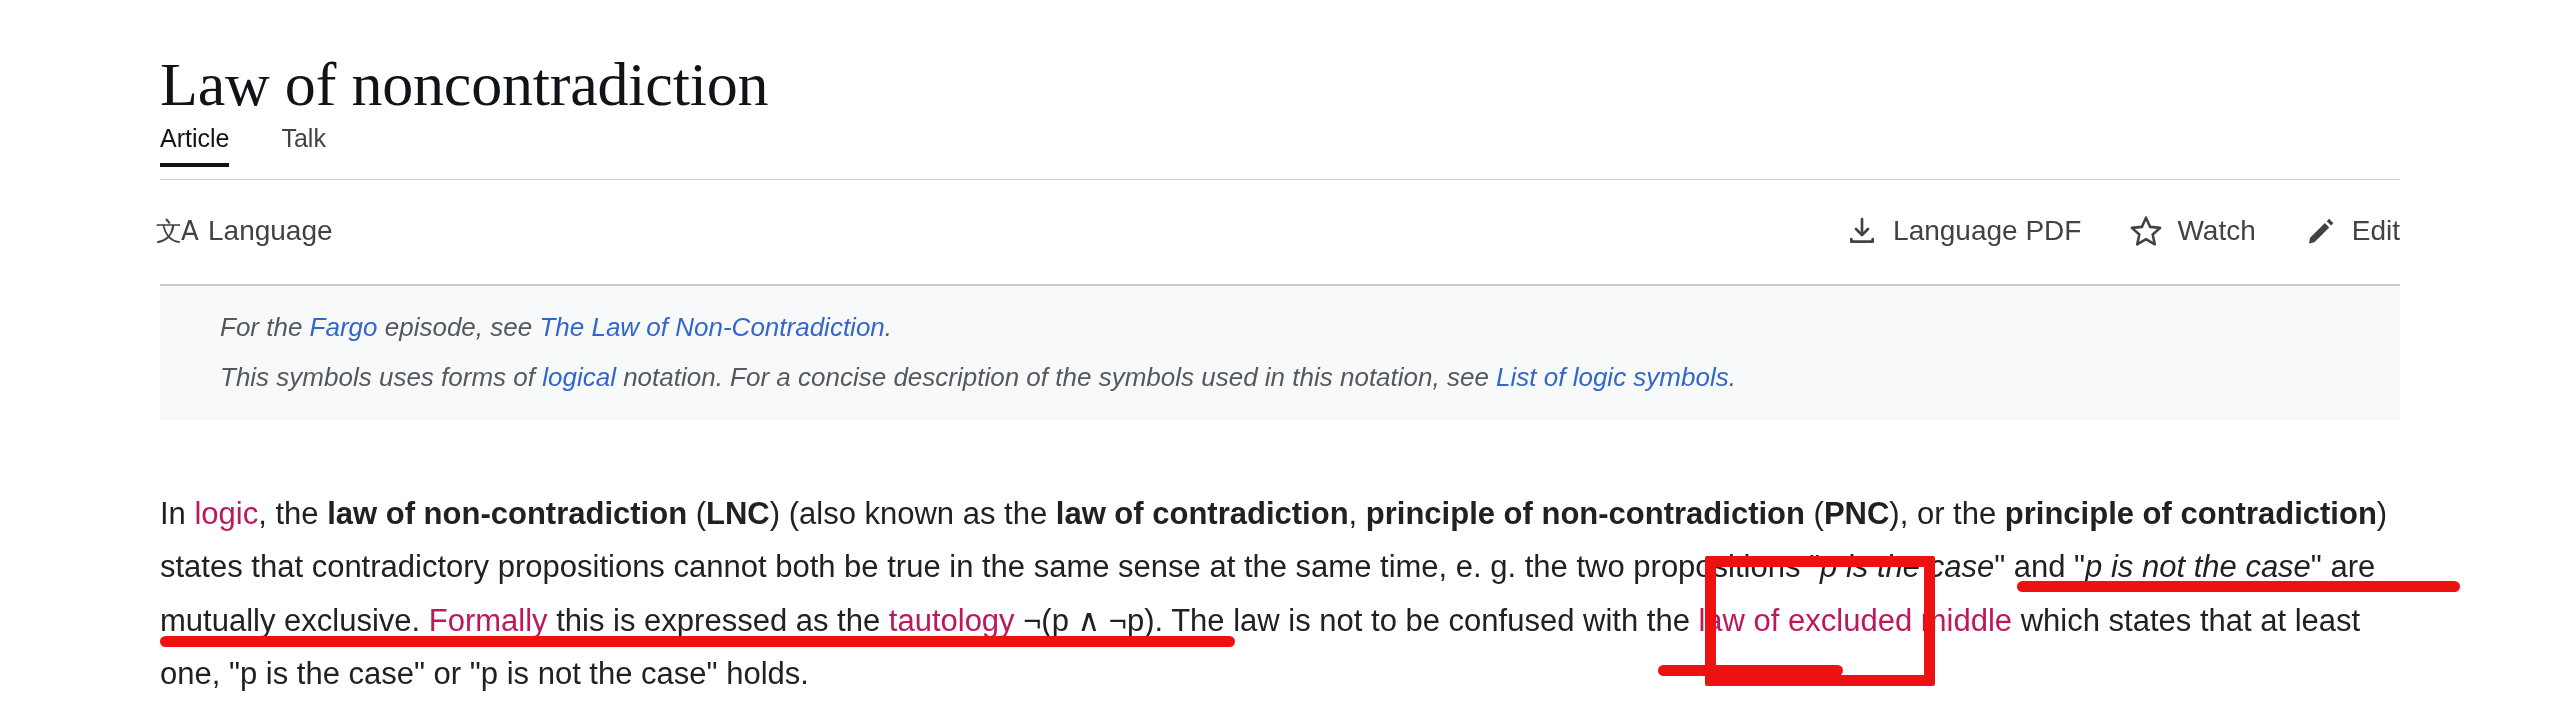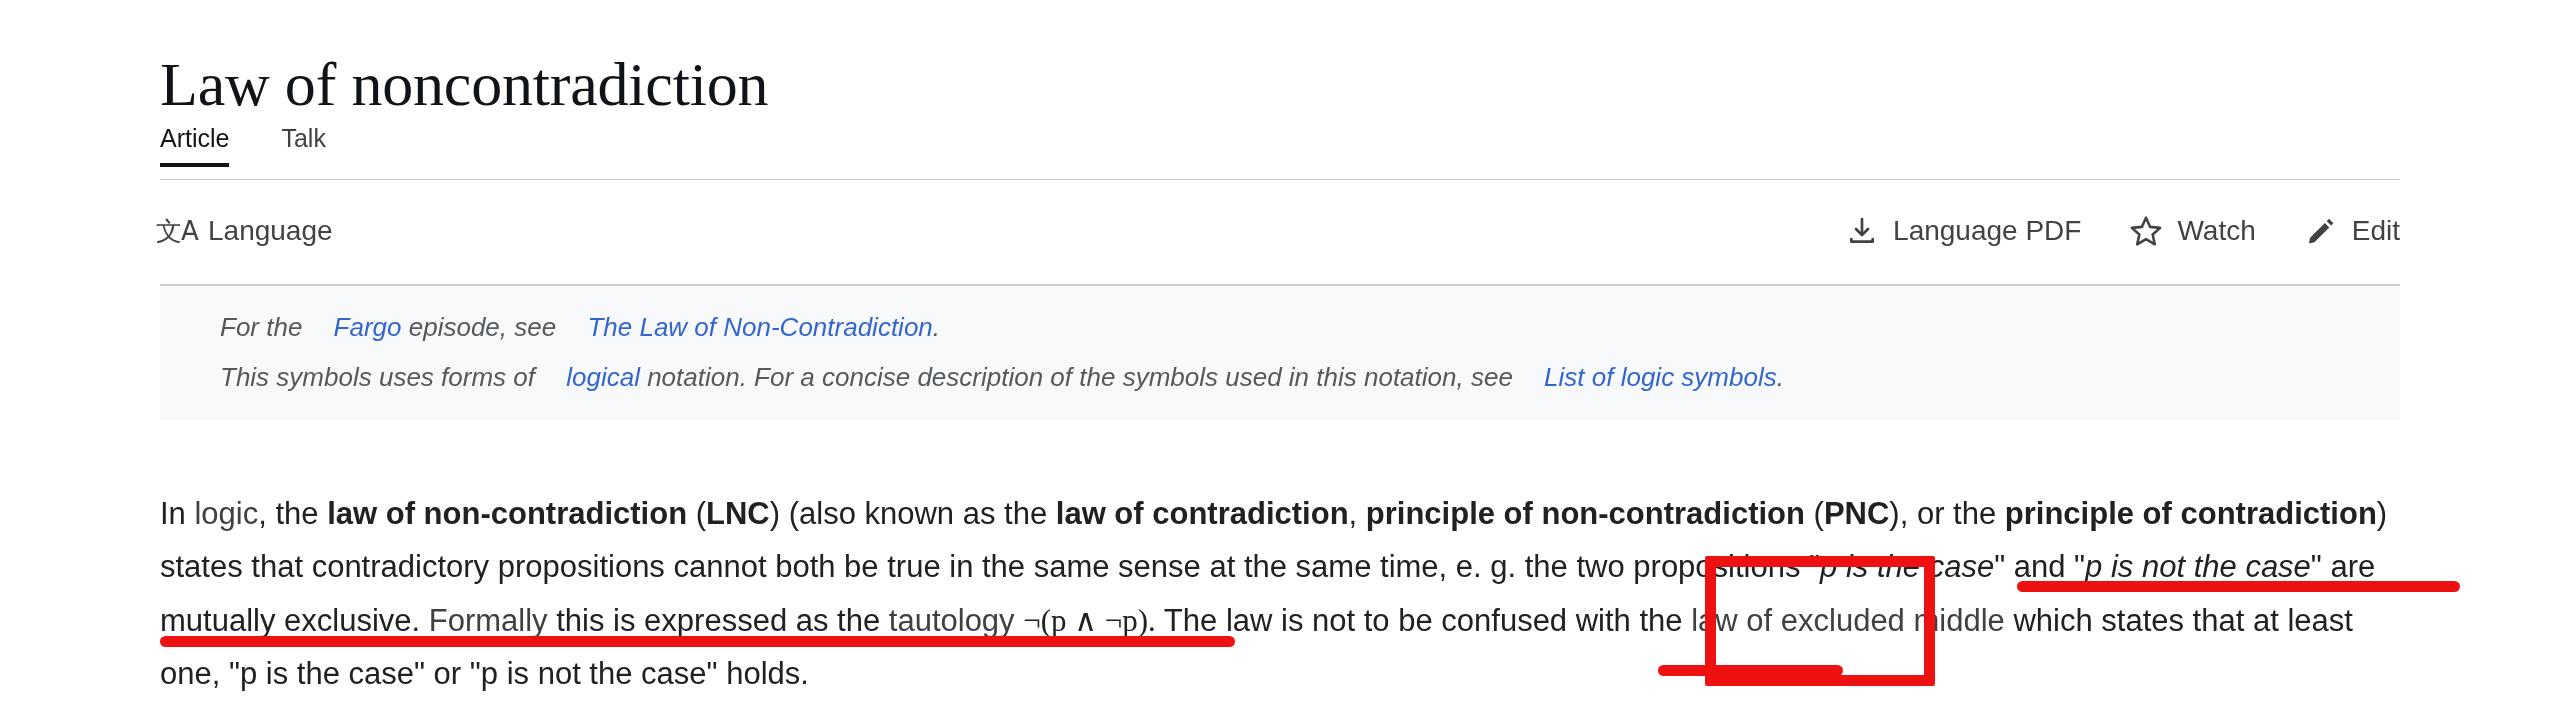--- a/index.html
+++ b/index.html
@@ -141,38 +141,38 @@
     padding: 16px 0 18px 0;
   }
   .hatnote {
     font-style: italic;
     font-size: 26px;
     line-height: 1.62;
     color: #54595d;
     padding: 4px 0 4px 60px;
     white-space: nowrap;
   }
-  .hatnote .lk { color: #3366cc; font-style: italic; margin-left: 24px; }
+  .hatnote .lk { color: #3366cc; font-style: italic; }
 
   
   .body-para {
     position: absolute;
     left: 160px;
     right: 152px;
     top: 448px;
     font-size: 31px;
     line-height: 1.72;
     color: #202122;
     text-align: left;
   }
   .body-para b { font-weight: 700; }
   .body-para i { }
-  .body-para .lk { color: #404040; }
+  .body-para .lk { color: #be185d; }
   .formula {
-    font-family: Liberation Serif, serif;
+    font-family: Liberation Sans, sans-serif;
     margin-top: 12px;
   }
 
   
   .annot-box {
     position: absolute;
     border: 11px solid #ee1111;
     border-radius: 2px;
     background: transparent;
     pointer-events: none;

